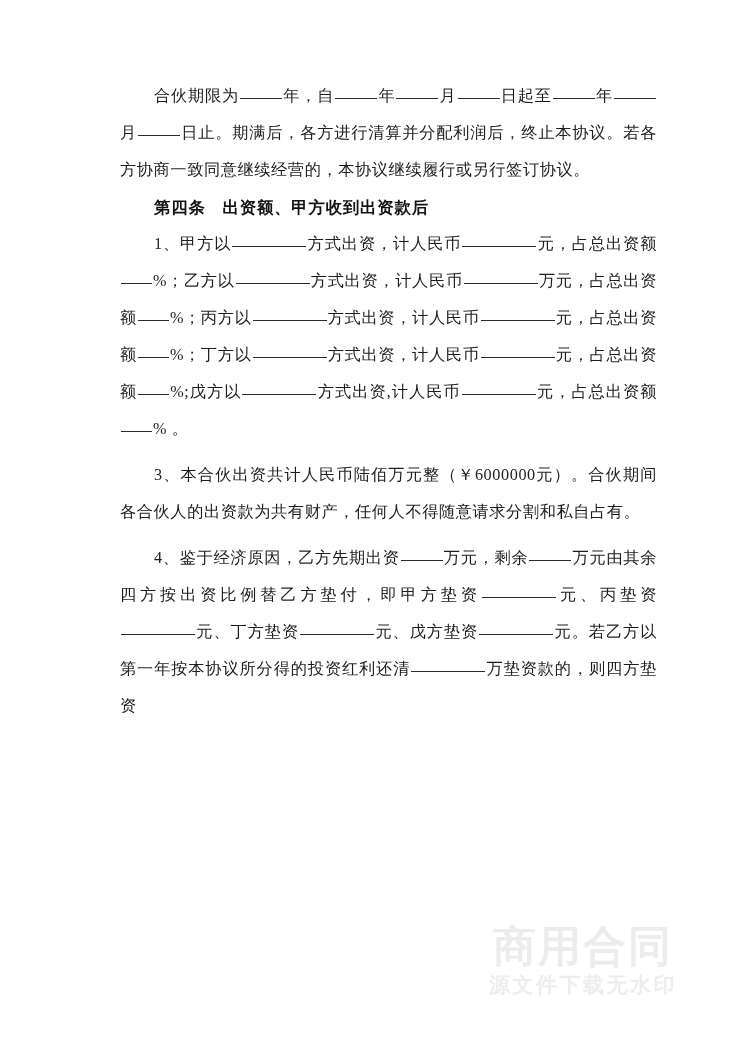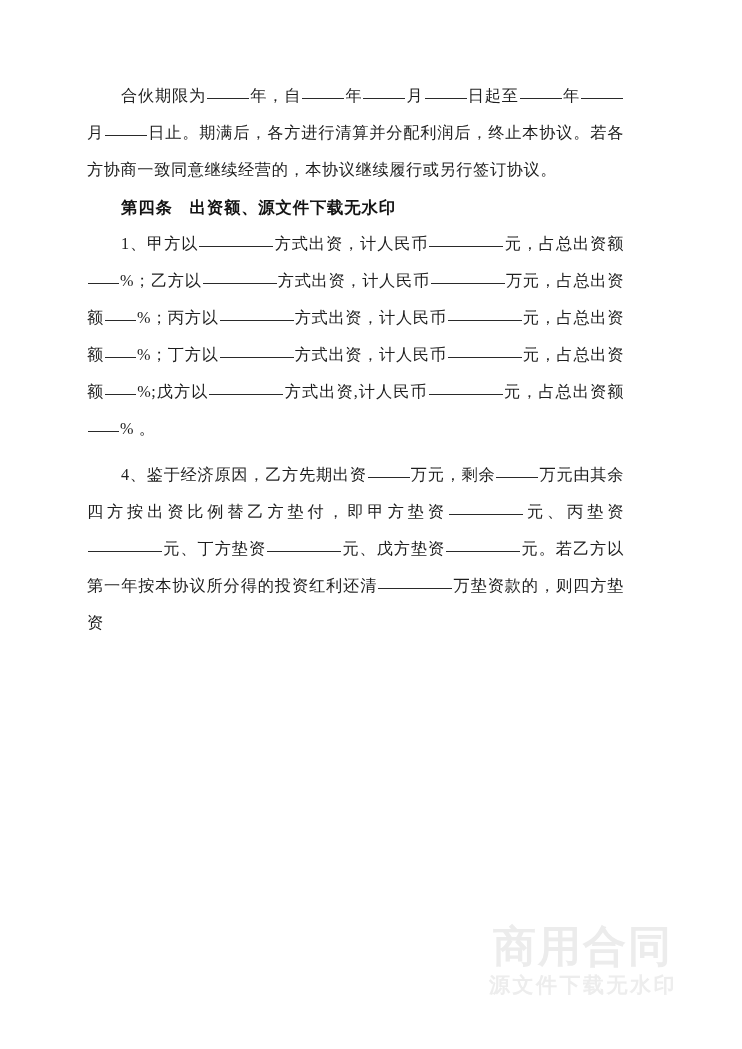--- a/index.html
+++ b/index.html
@@ -18,21 +18,21 @@
   }
 
   .page {
     position: absolute;
     inset: 0;
     background: #ffffff;
   }
 
   .doc-body {
     position: absolute;
-    left: 87px;
+    left: 120px;
     top: 78px;
     width: 537px;
   }
 
   
   .para {
     font-size: 16.2px;
     line-height: 37px;
     text-align: justify;
     text-align-last: left;
@@ -110,28 +110,31 @@
 
 <div class="page">
 
   <div class="doc-body">
 
     <p class="para indent">
       <span>合伙期限为</span><span class="blank w-m"></span><span>年，自</span><span class="blank w-m"></span><span>年</span><span class="blank w-m"></span><span>月</span><span class="blank w-m"></span><span>日起至</span><span class="blank w-m"></span><span>年</span><span class="blank w-m"></span><span>月</span><span class="blank w-m"></span><span>日止。期满后，各方进行清算并分配利润后，终止本协议。若各方协商一致同意继续经营的，本协议继续履行或另行签订协议。</span>
     </p>
 
     <p class="clause-heading">
-      <span>第四条</span><span class="sep"></span><span>出资额、源文件下载无水印</span>
+      <span>第四条</span><span class="sep"></span><span>出资额、甲方收到出资款后</span>
     </p>
 
     <p class="para indent">
       <span>1、</span><span>甲方以</span><span class="blank w-xl"></span><span>方式出资，计人民币</span><span class="blank w-xl"></span><span>元，占总出资额</span><span class="blank w-s"></span><span>%；乙方以</span><span class="blank w-xl"></span><span>方式出资，计人民币</span><span class="blank w-xl"></span><span>万元，占总出资额</span><span class="blank w-s"></span><span>%；丙方以</span><span class="blank w-xl"></span><span>方式出资，计人民币</span><span class="blank w-xl"></span><span>元，占总出资额</span><span class="blank w-s"></span><span>%；丁方以</span><span class="blank w-xl"></span><span>方式出资，计人民币</span><span class="blank w-xl"></span><span>元，占总出资额</span><span class="blank w-s"></span><span>%;戊方以</span><span class="blank w-xl"></span><span>方式出资,计人民币</span><span class="blank w-xl"></span><span>元，占总出资额</span><span class="blank w-s"></span><span>% 。</span>
     </p>
 
 
+    <p class="para indent gap-sm">
+      <span>3、</span><span>本合伙出资共计人民币陆佰万元整（￥6000000元）。合伙期间各合伙人的出资款为共有财产，任何人不得随意请求分割和私自占有。</span>
+    </p>
 
     <p class="para indent gap-sm">
       <span>4、</span><span>鉴于经济原因，乙方先期出资</span><span class="blank w-m"></span><span>万元，剩余</span><span class="blank w-m"></span><span>万元由其余四方按出资比例替乙方垫付，即甲方垫资</span><span class="blank w-xl"></span><span>元、丙垫资</span><span class="blank w-xl"></span><span>元、丁方垫资</span><span class="blank w-xl"></span><span>元、戊方垫资</span><span class="blank w-xl"></span><span>元。若乙方以第一年按本协议所分得的投资红利还清</span><span class="blank w-xl"></span><span>万垫资款的，则四方垫资</span>
     </p>
 
   </div>
 
   <div class="watermark">
     <div class="wm-main">商用合同</div>
     <div class="wm-sub">源文件下载无水印</div>

